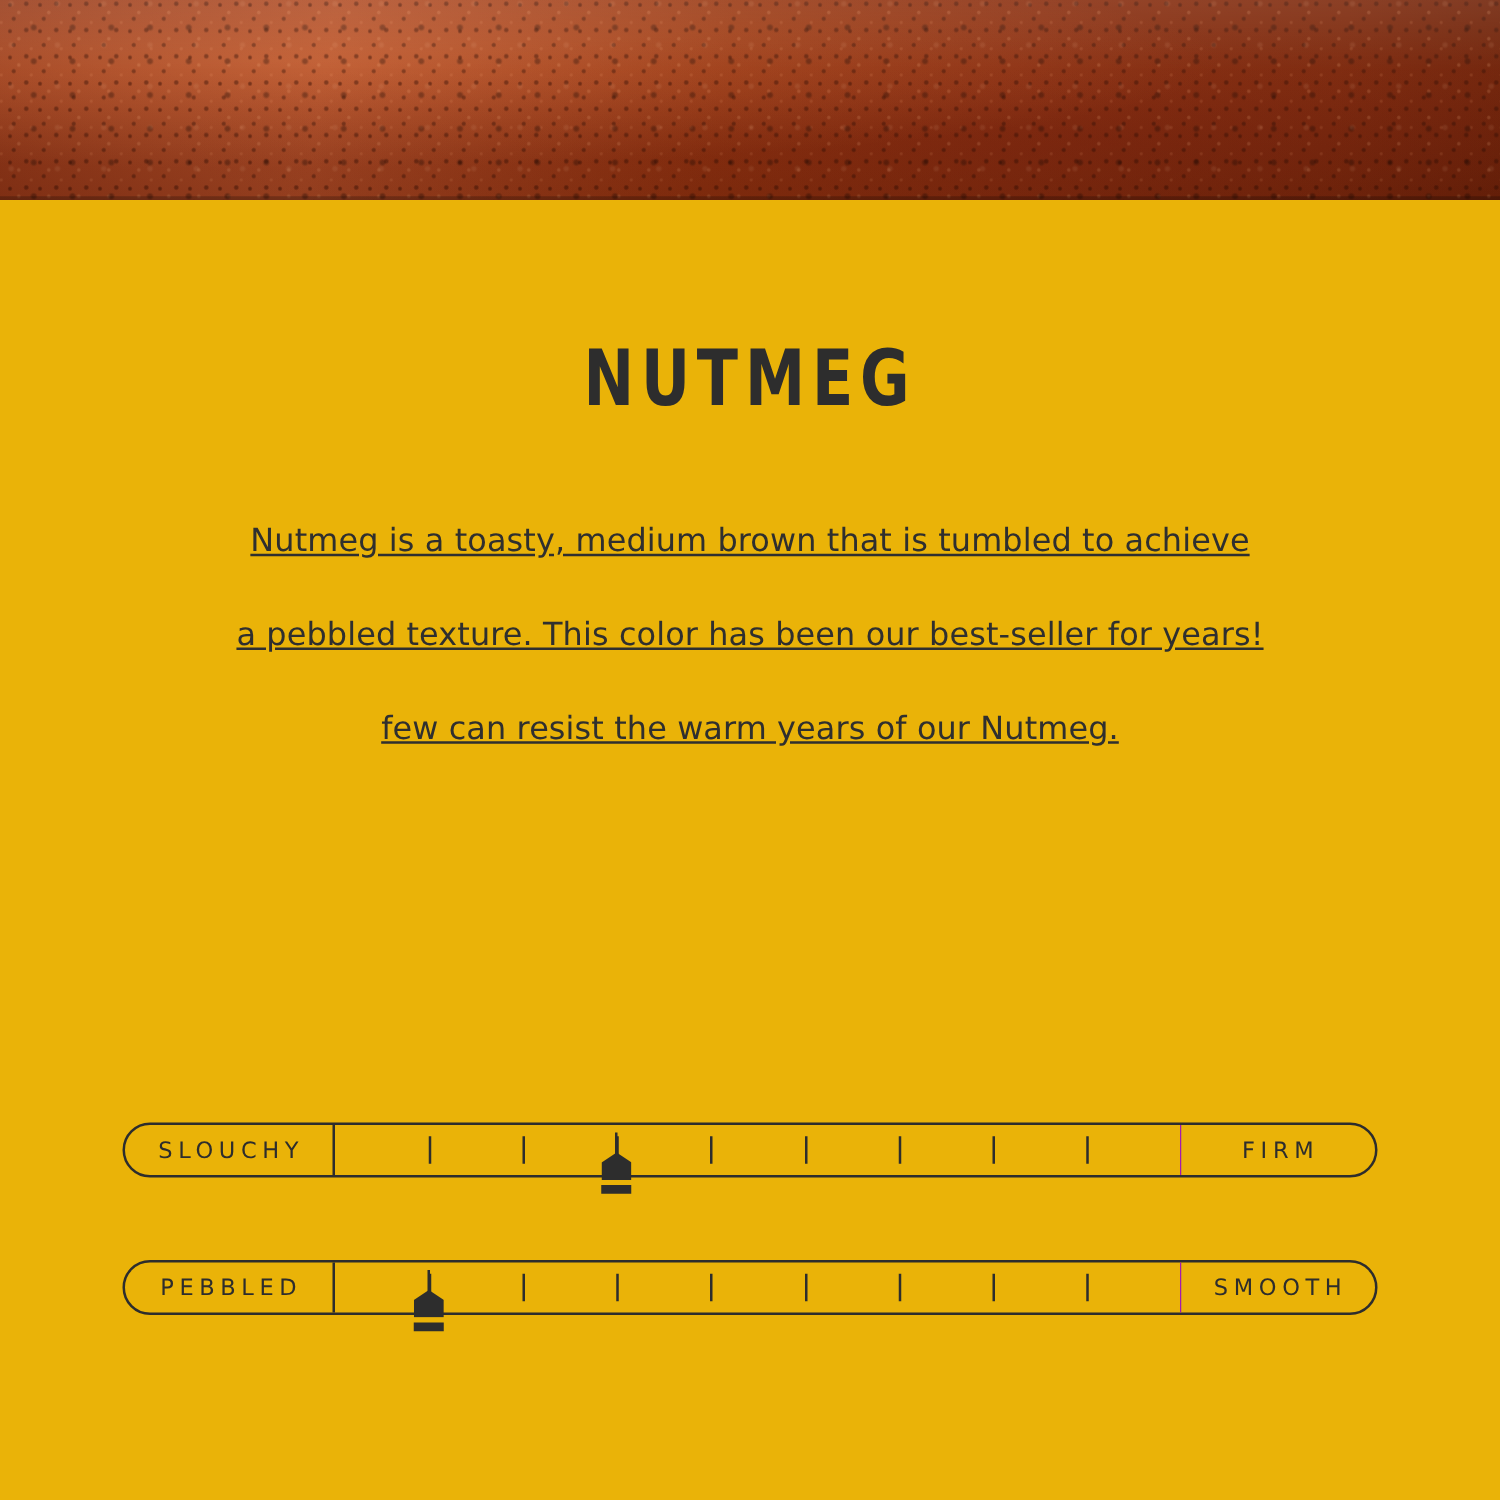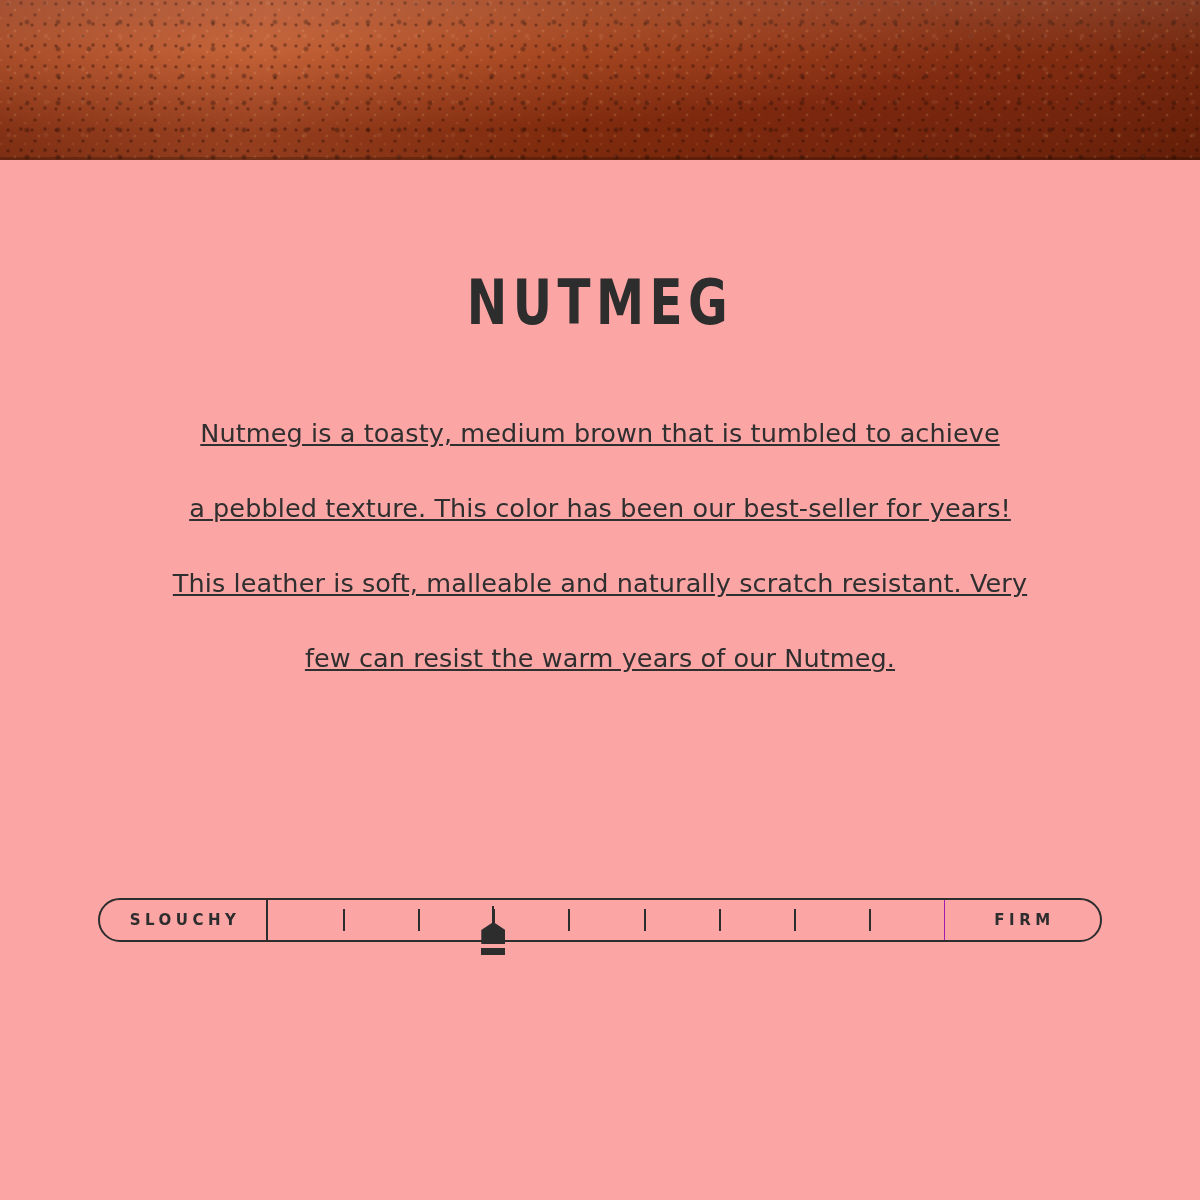--- a/index.html
+++ b/index.html
@@ -11,21 +11,21 @@
     height: 1200px;
     background: #e4e4e6;
     font-family: "Liberation Sans", sans-serif;
     overflow: hidden;
   }
 
   .page {
     position: relative;
     width: 1200px;
     height: 1200px;
-    background: #fca5a5;
+    background: #eab308;
   }
 
   
   .swatch {
     position: relative;
     width: 1200px;
     height: 160px;
     overflow: hidden;
     background:
       radial-gradient(ellipse at 18% 30%, rgba(255,150,90,0.30) 0%, rgba(255,150,90,0) 55%),
@@ -113,22 +113,22 @@
     box-sizing: border-box;
     display: flex;
     align-items: stretch;
     background: transparent;
   }
   .scale-label {
     display: flex;
     align-items: center;
     justify-content: center;
     font-family: "DejaVu Sans", sans-serif;
-    font-weight: bold;
-    font-size: 15px;
+    font-weight: normal;
+    font-size: 18px;
     letter-spacing: 4.5px;
     color: #2d2d2d;
     box-sizing: border-box;
     padding: 0 10px 0 14px;
   }
   .scale-label.left {
     width: 168px;
     border-right: 2px solid #2d2d2d;
   }
   .scale-label.right {
@@ -189,21 +189,20 @@
     <div class="grain2"></div>
     <div class="sheen"></div>
     <div class="edge"></div>
   </div>
 
   <h1 class="title">NUTMEG</h1>
 
   <div class="desc">
     <p>Nutmeg is a toasty, medium brown that is tumbled to achieve</p>
     <p>a pebbled texture. This color has been our best-seller for years!</p>
-    <p>This leather is soft, malleable and naturally scratch resistant.  Very</p>
     <p>few can resist the warm years of our Nutmeg.</p>
   </div>
 
   <div class="scales">
 
     <div class="scale-row">
       <div class="scale">
         <div class="scale-label left">SLOUCHY</div>
         <div class="scale-track">
           <div class="tick" style="left:11.11%"></div>
@@ -217,15 +216,36 @@
           <div class="marker" style="left:33.33%">
             <div class="stem"></div>
             <div class="head"></div>
             <div class="bar"></div>
           </div>
         </div>
         <div class="scale-label right">FIRM</div>
       </div>
     </div>
 
+    <div class="scale-row">
+      <div class="scale">
+        <div class="scale-label left">PEBBLED</div>
+        <div class="scale-track">
+          <div class="tick" style="left:11.11%"></div>
+          <div class="tick" style="left:22.22%"></div>
+          <div class="tick" style="left:33.33%"></div>
+          <div class="tick" style="left:44.44%"></div>
+          <div class="tick" style="left:55.55%"></div>
+          <div class="tick" style="left:66.66%"></div>
+          <div class="tick" style="left:77.77%"></div>
+          <div class="tick" style="left:88.88%"></div>
+          <div class="marker" style="left:11.11%">
+            <div class="stem"></div>
+            <div class="head"></div>
+            <div class="bar"></div>
+          </div>
+        </div>
+        <div class="scale-label right">SMOOTH</div>
+      </div>
+    </div>
 
   </div>
 </div>
 
 </body></html>

